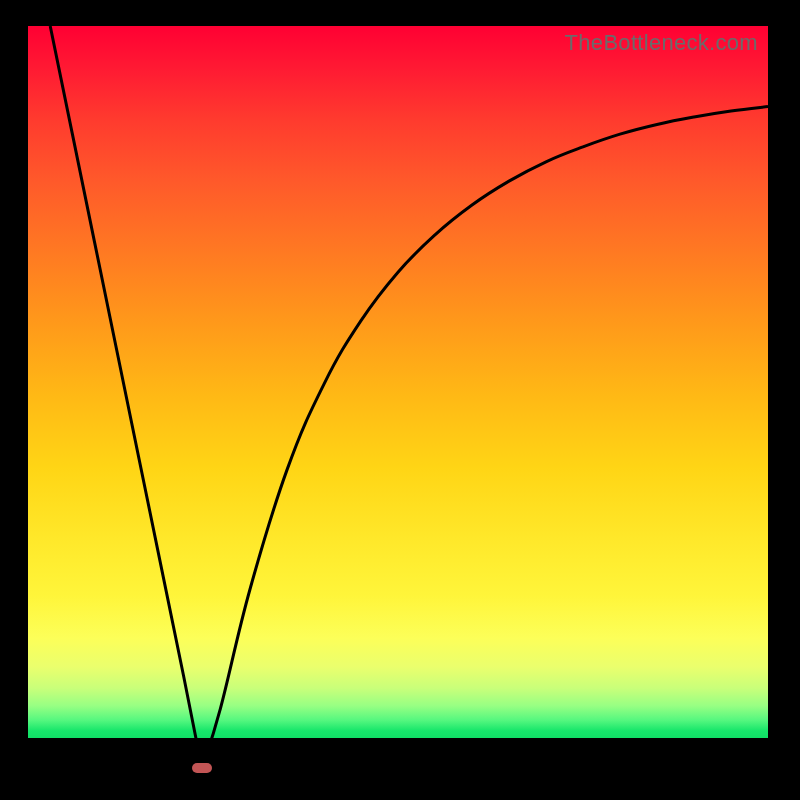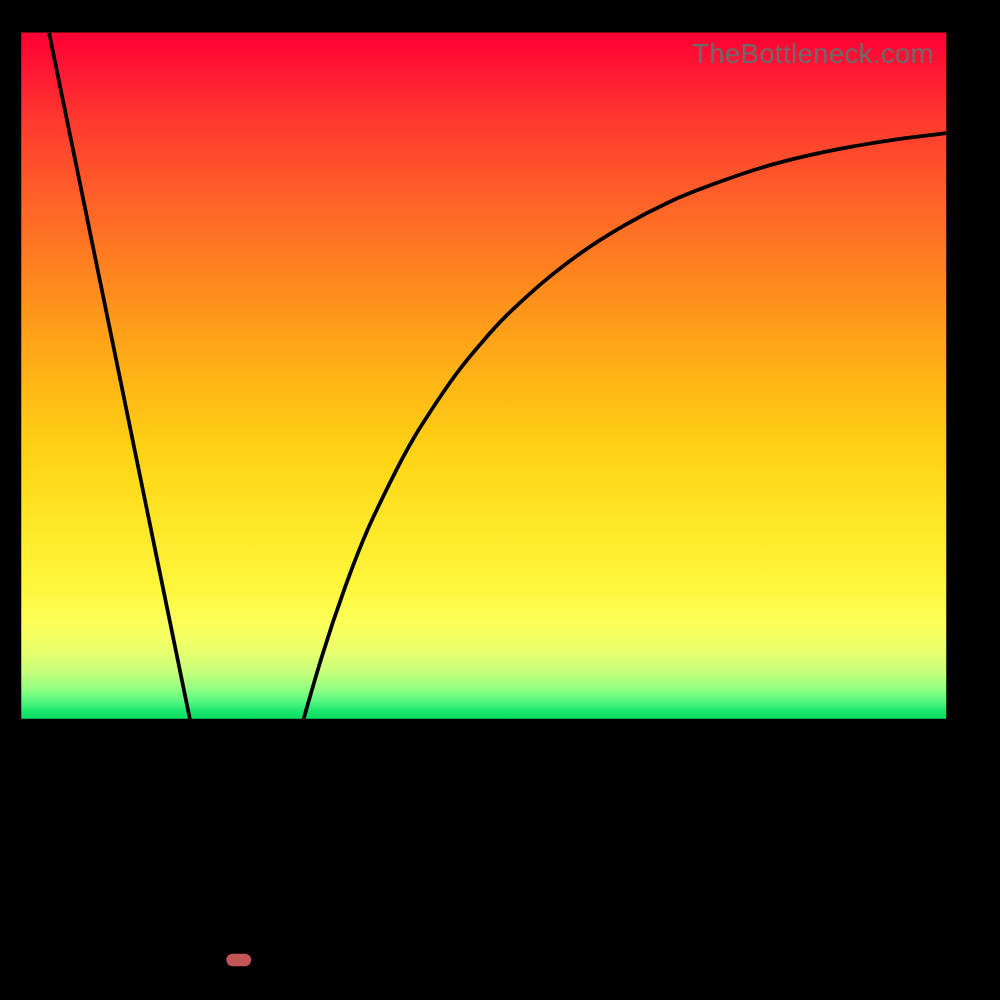--- a/index.html
+++ b/index.html
@@ -14,24 +14,24 @@
   .frame {
     position: absolute;
     left: 0;
     top: 0;
     width: 800px;
     height: 800px;
     background: #000;
   }
   .plot {
     position: absolute;
-    left: 17px;
+    left: 28px;
     top: 26px;
     width: 740px;
-    height: 549px;
+    height: 712px;
     background: linear-gradient(to bottom,
       #ff0033 0%,
       #ff1a33 6%,
       #ff3a2e 13%,
       #ff5a2a 22%,
       #ff7a22 32%,
       #ff9a1a 42%,
       #ffb915 52%,
       #ffd515 62%,
       #ffe82a 72%,

